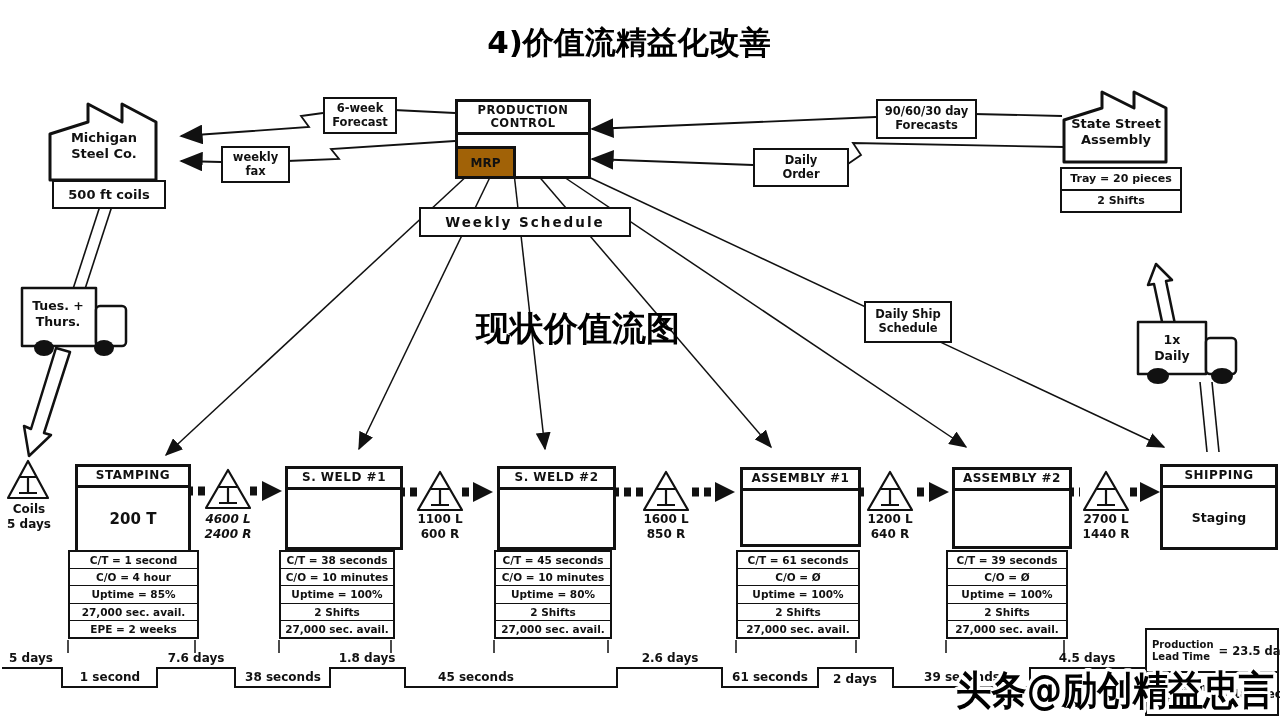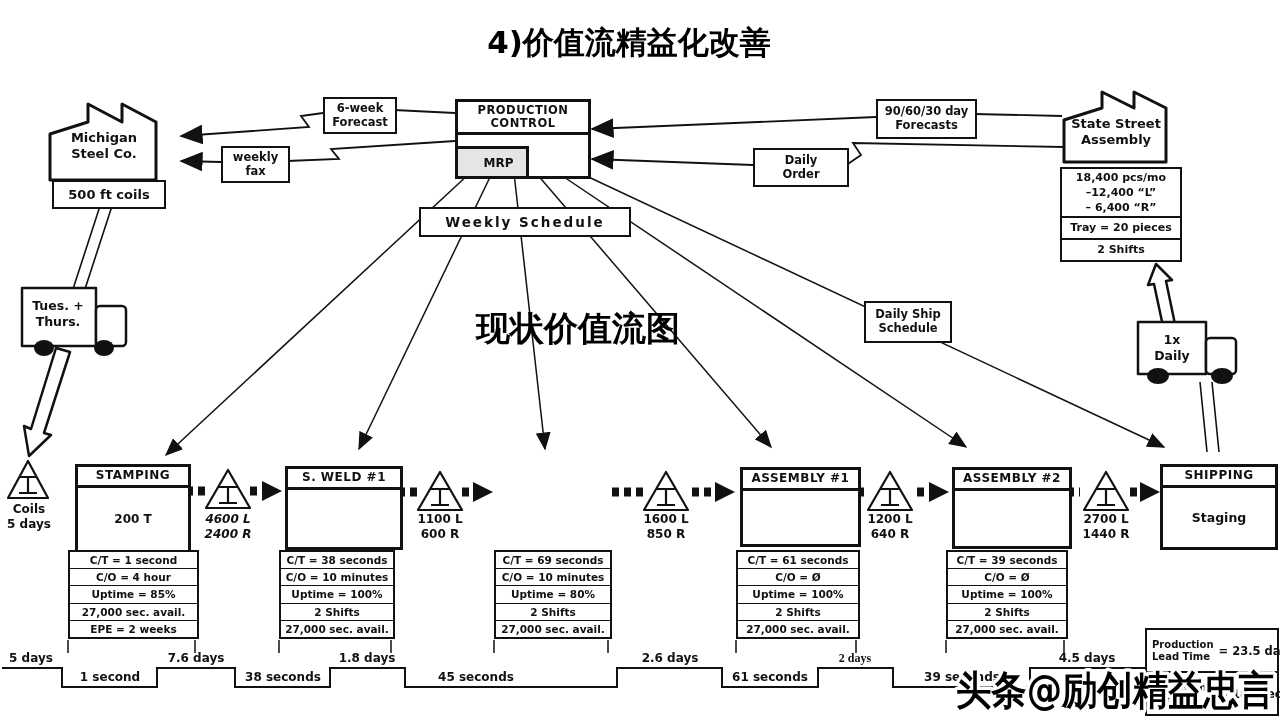--- a/index.html
+++ b/index.html
@@ -9,22 +9,22 @@
   .ttl{position:absolute;transform:translateX(-50%);font-weight:bold;white-space:nowrap;color:#000;}
   .box{position:absolute;background:#fff;border:2px solid #111;display:flex;align-items:center;
        justify-content:center;text-align:center;font-weight:bold;line-height:1.2;
        white-space:pre-line;font-size:11.5px;}
   .lbl{position:absolute;font-weight:bold;text-align:center;white-space:pre-line;line-height:1.25;}
   .proc{position:absolute;background:#fff;border:3px solid #111;display:flex;flex-direction:column;}
   .proc .hd{border-bottom:3px solid #111;text-align:center;font-weight:bold;padding:2px 0;
             font-size:12px;letter-spacing:.5px;white-space:pre-line;line-height:1.15;}
   .proc .bd{flex:1;display:flex;align-items:center;justify-content:center;font-weight:bold;}
   .mrp{position:absolute;left:-3px;bottom:-3px;width:55px;height:27px;border:3px solid #111;
-       background:#e5e5e5;display:flex;align-items:center;justify-content:center;
-       font-weight:bold;font-size:12px;padding-left:13px;}
+       background:#a16207;display:flex;align-items:center;justify-content:center;
+       font-weight:bold;font-size:12px;}
   .db{position:absolute;background:#fff;border:2px solid #111;font-size:10.5px;font-weight:bold;}
   .db .r{height:16.2px;line-height:16px;padding:0 3px;border-bottom:1.5px solid #111;white-space:nowrap;text-align:center;}
   .db .r:last-child{border-bottom:none;}
   .db .r.c{text-align:center;}
   .cdb{position:absolute;background:#fff;border:2px solid #111;font-weight:bold;font-size:11px;
        text-align:center;}
   .cdb .sec{border-bottom:2px solid #111;padding:1px 2px;}
   .cdb .sec:last-child{border-bottom:none;}
   .cdb .demand div{line-height:15px;white-space:nowrap;}
   .cdb .one{line-height:18px;white-space:nowrap;}
@@ -170,37 +170,36 @@
 Forecasts</div>
   <div class="box" style="left:753px;top:148px;width:92px;height:35px;">Daily
 Order</div>
   <div class="box" style="left:419px;top:207px;width:208px;height:26px;font-size:13.5px;letter-spacing:2px;">Weekly Schedule</div>
   <div class="box" style="left:864px;top:301px;width:84px;height:38px;">Daily Ship
 Schedule</div>
 
   <div class="lbl" style="left:1066px;top:116px;width:100px;font-size:13px;">State Street
 Assembly</div>
   <div class="cdb" style="left:1060px;top:167px;width:118px;">
-    <div class="sec demand">
-      <div>18,400 pcs/mo</div>
-      <div>–12,400 “L”</div>
-      <div>– 6,400 “R”</div>
-    </div>
     <div class="sec one">Tray = 20 pieces</div>
     <div class="sec one">2 Shifts</div>
   </div>
   <div class="lbl" style="left:1140px;top:332px;width:64px;font-size:12.5px;">1x
 Daily</div>
 
   <div class="proc" style="left:75px;top:464px;width:110px;height:84px;">
     <div class="hd">STAMPING</div>
-    <div class="bd" style="font-size:12px;">200 T</div>
+    <div class="bd" style="font-size:15px;">200 T</div>
   </div>
   <div class="proc" style="left:285px;top:466px;width:112px;height:78px;gap:36px;">
     <div class="hd">S. WELD #1</div>
+    <div class="bd"></div>
+  </div>
+  <div class="proc" style="left:497px;top:466px;width:113px;height:78px;">
+    <div class="hd">S. WELD #2</div>
     <div class="bd"></div>
   </div>
   <div class="proc" style="left:740px;top:467px;width:115px;height:74px;">
     <div class="hd">ASSEMBLY #1</div>
     <div class="bd"></div>
   </div>
   <div class="proc" style="left:952px;top:467px;width:114px;height:76px;">
     <div class="hd">ASSEMBLY #2</div>
     <div class="bd"></div>
   </div>
@@ -230,21 +229,21 @@
     <div class="r">EPE = 2 weeks</div>
   </div>
   <div class="db" style="left:279px;top:550px;width:112px;">
     <div class="r">C/T = 38 seconds</div>
     <div class="r">C/O = 10 minutes</div>
     <div class="r">Uptime = 100%</div>
     <div class="r c">2 Shifts</div>
     <div class="r">27,000 sec. avail.</div>
   </div>
   <div class="db" style="left:494px;top:550px;width:114px;">
-    <div class="r">C/T = 69 seconds</div>
+    <div class="r">C/T = 45 seconds</div>
     <div class="r">C/O = 10 minutes</div>
     <div class="r">Uptime = 80%</div>
     <div class="r c">2 Shifts</div>
     <div class="r">27,000 sec. avail.</div>
   </div>
   <div class="db" style="left:736px;top:550px;width:120px;">
     <div class="r">C/T = 61 seconds</div>
     <div class="r">C/O = Ø</div>
     <div class="r">Uptime = 100%</div>
     <div class="r c">2 Shifts</div>
@@ -259,21 +258,21 @@
   </div>
 
   <div class="tlbl" style="left:31px;top:651px;">5 days</div>
   <div class="tlbl" style="left:110px;top:670px;">1 second</div>
   <div class="tlbl" style="left:196px;top:651px;">7.6 days</div>
   <div class="tlbl" style="left:283px;top:670px;">38 seconds</div>
   <div class="tlbl" style="left:367px;top:651px;">1.8 days</div>
   <div class="tlbl" style="left:476px;top:670px;">45 seconds</div>
   <div class="tlbl" style="left:670px;top:651px;">2.6 days</div>
   <div class="tlbl" style="left:770px;top:670px;">61 seconds</div>
-  <div class="tlbl" style="left:855px;top:651px;font-family:Liberation Serif, serif;">2 days</div>
+  <div class="tlbl" style="left:855px;top:672px;">2 days</div>
   <div class="tlbl" style="left:962px;top:670px;">39 seconds</div>
   <div class="tlbl" style="left:1087px;top:651px;">4.5 days</div>
 
   <div class="leadbox" style="left:1145px;top:628px;width:130px;height:84px;">
     <div class="lrow top">
       <div class="llab">Production
 Lead Time</div>
       <div class="lval">= 23.5 days</div>
     </div>
     <div class="lrow">

